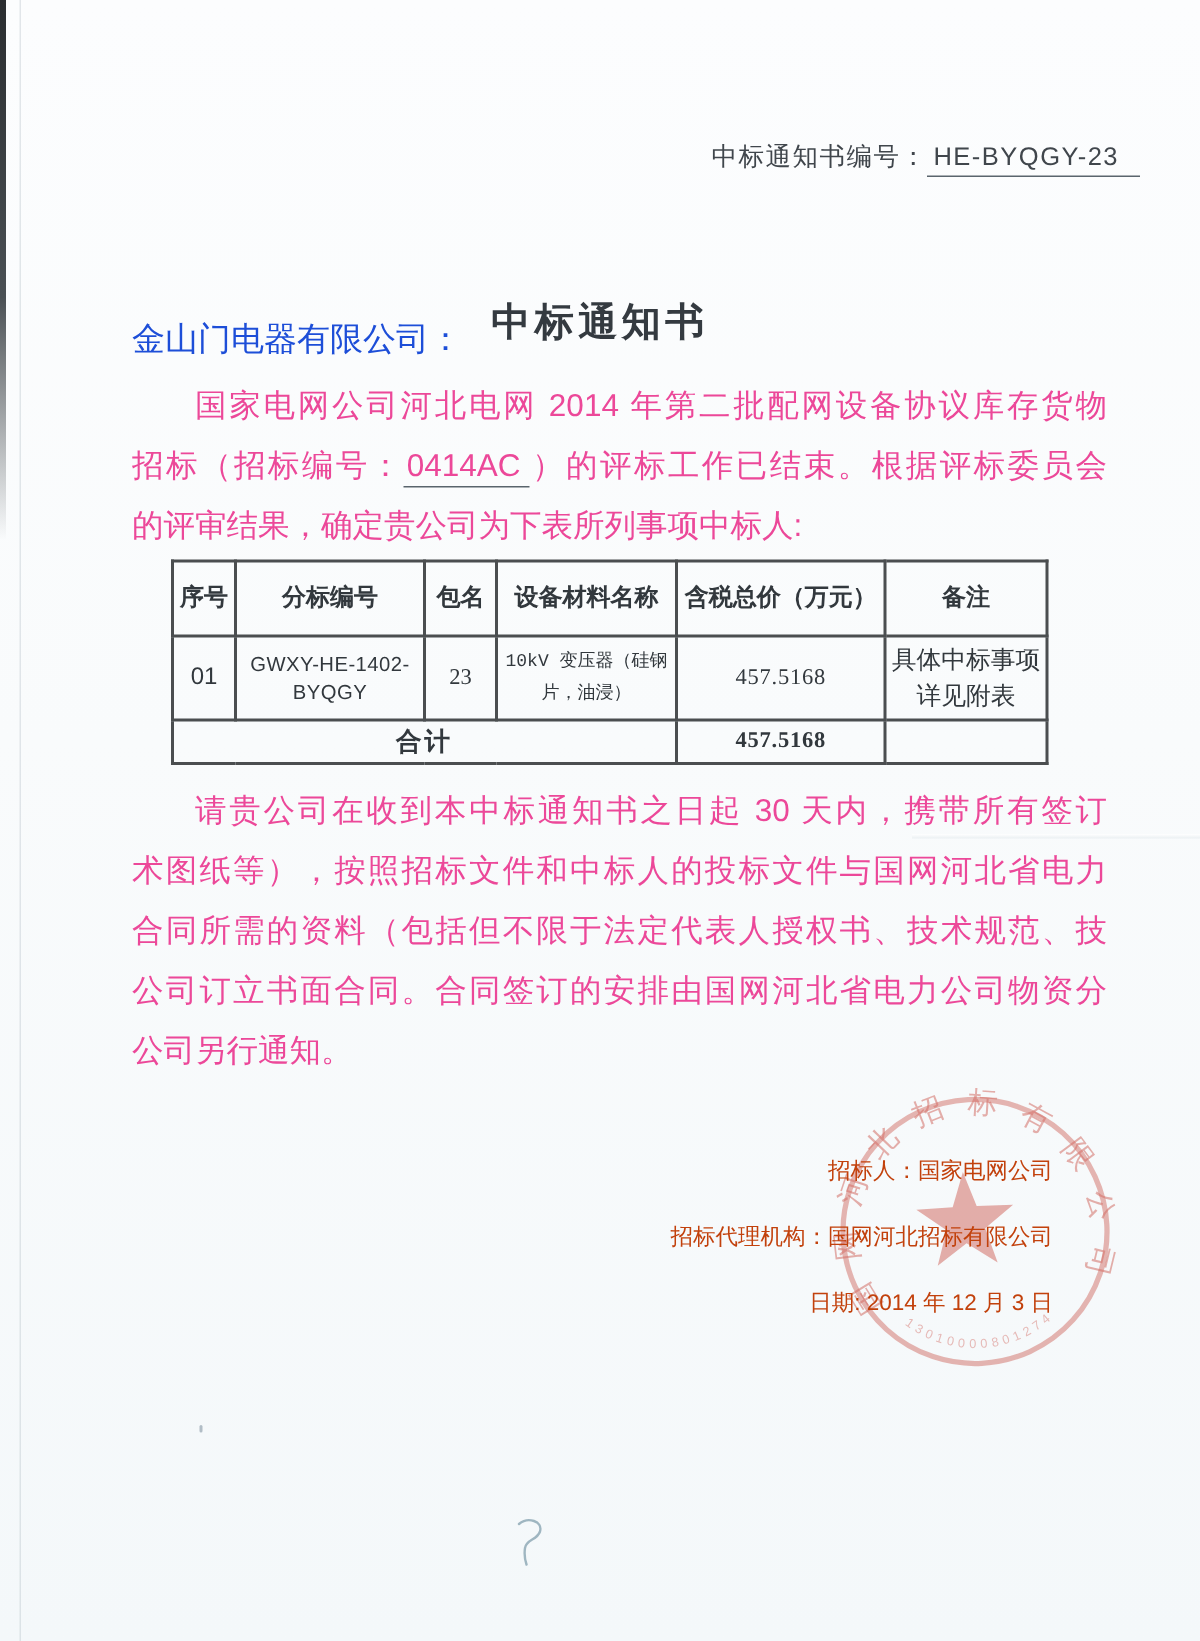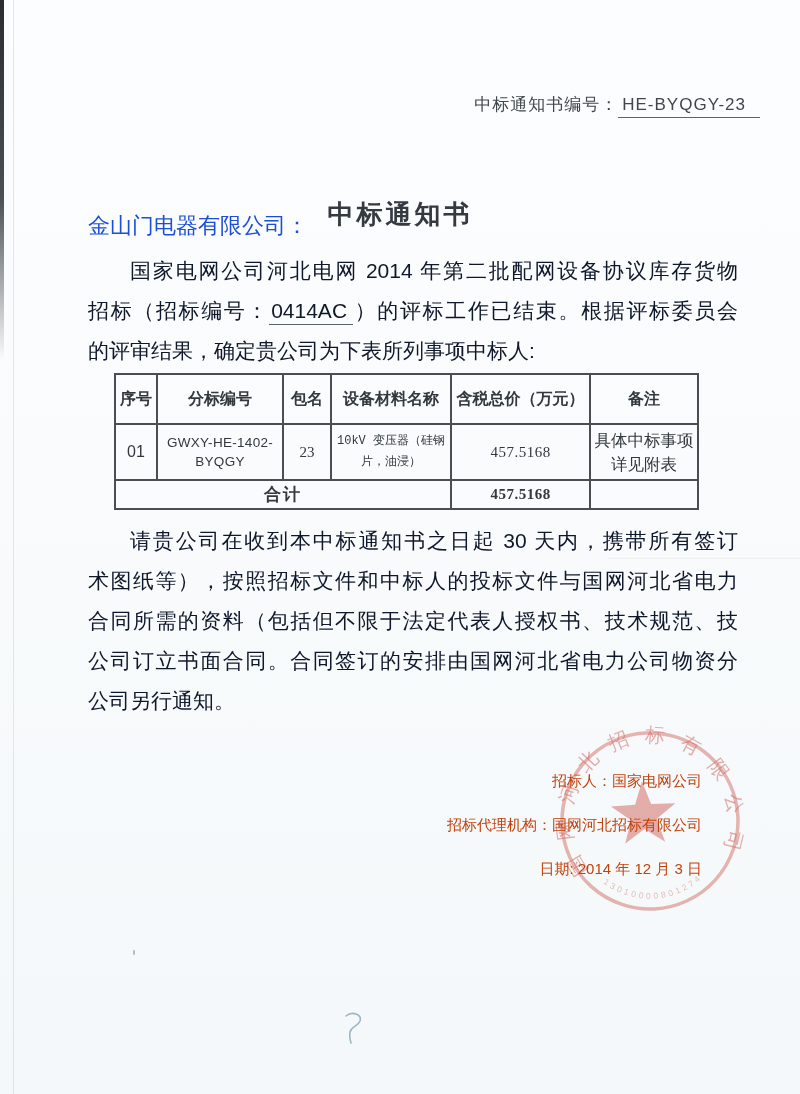--- a/index.html
+++ b/index.html
@@ -32,21 +32,21 @@
   }
   .doc-title {
     position: absolute; top: 157px; left: 0; width: 100%;
     text-align: center; font-size: 26px; font-weight: bold;
     letter-spacing: 3px; color: #343a40; margin-top: 40px;
   }
   .salutation {
     position: absolute; top: 211px; left: 88px;
     font-size: 22px; color: #1d4ed8;
   }
-  .body-block { position: absolute; left: 88px; width: 650px; font-size: 21px; color: #0f172a; }
+  .body-block { position: absolute; left: 88px; width: 650px; font-size: 21px; color: #ec4899; }
   .para1 { top: 251px; }
   .para2 { top: 521px; }
   .line { height: 40px; line-height: 40px; white-space: nowrap; }
   .j { text-align: justify; text-align-last: justify; white-space: normal; overflow: hidden; }
   .indent { text-indent: 2em; }
   .code-u { border-bottom: 1.5px solid #59646c; padding: 0 6px 2px 2px; }
 
   table.award {
     position: absolute; top: 373px; left: 114px;
     width: 583px; border-collapse: collapse; table-layout: fixed;

